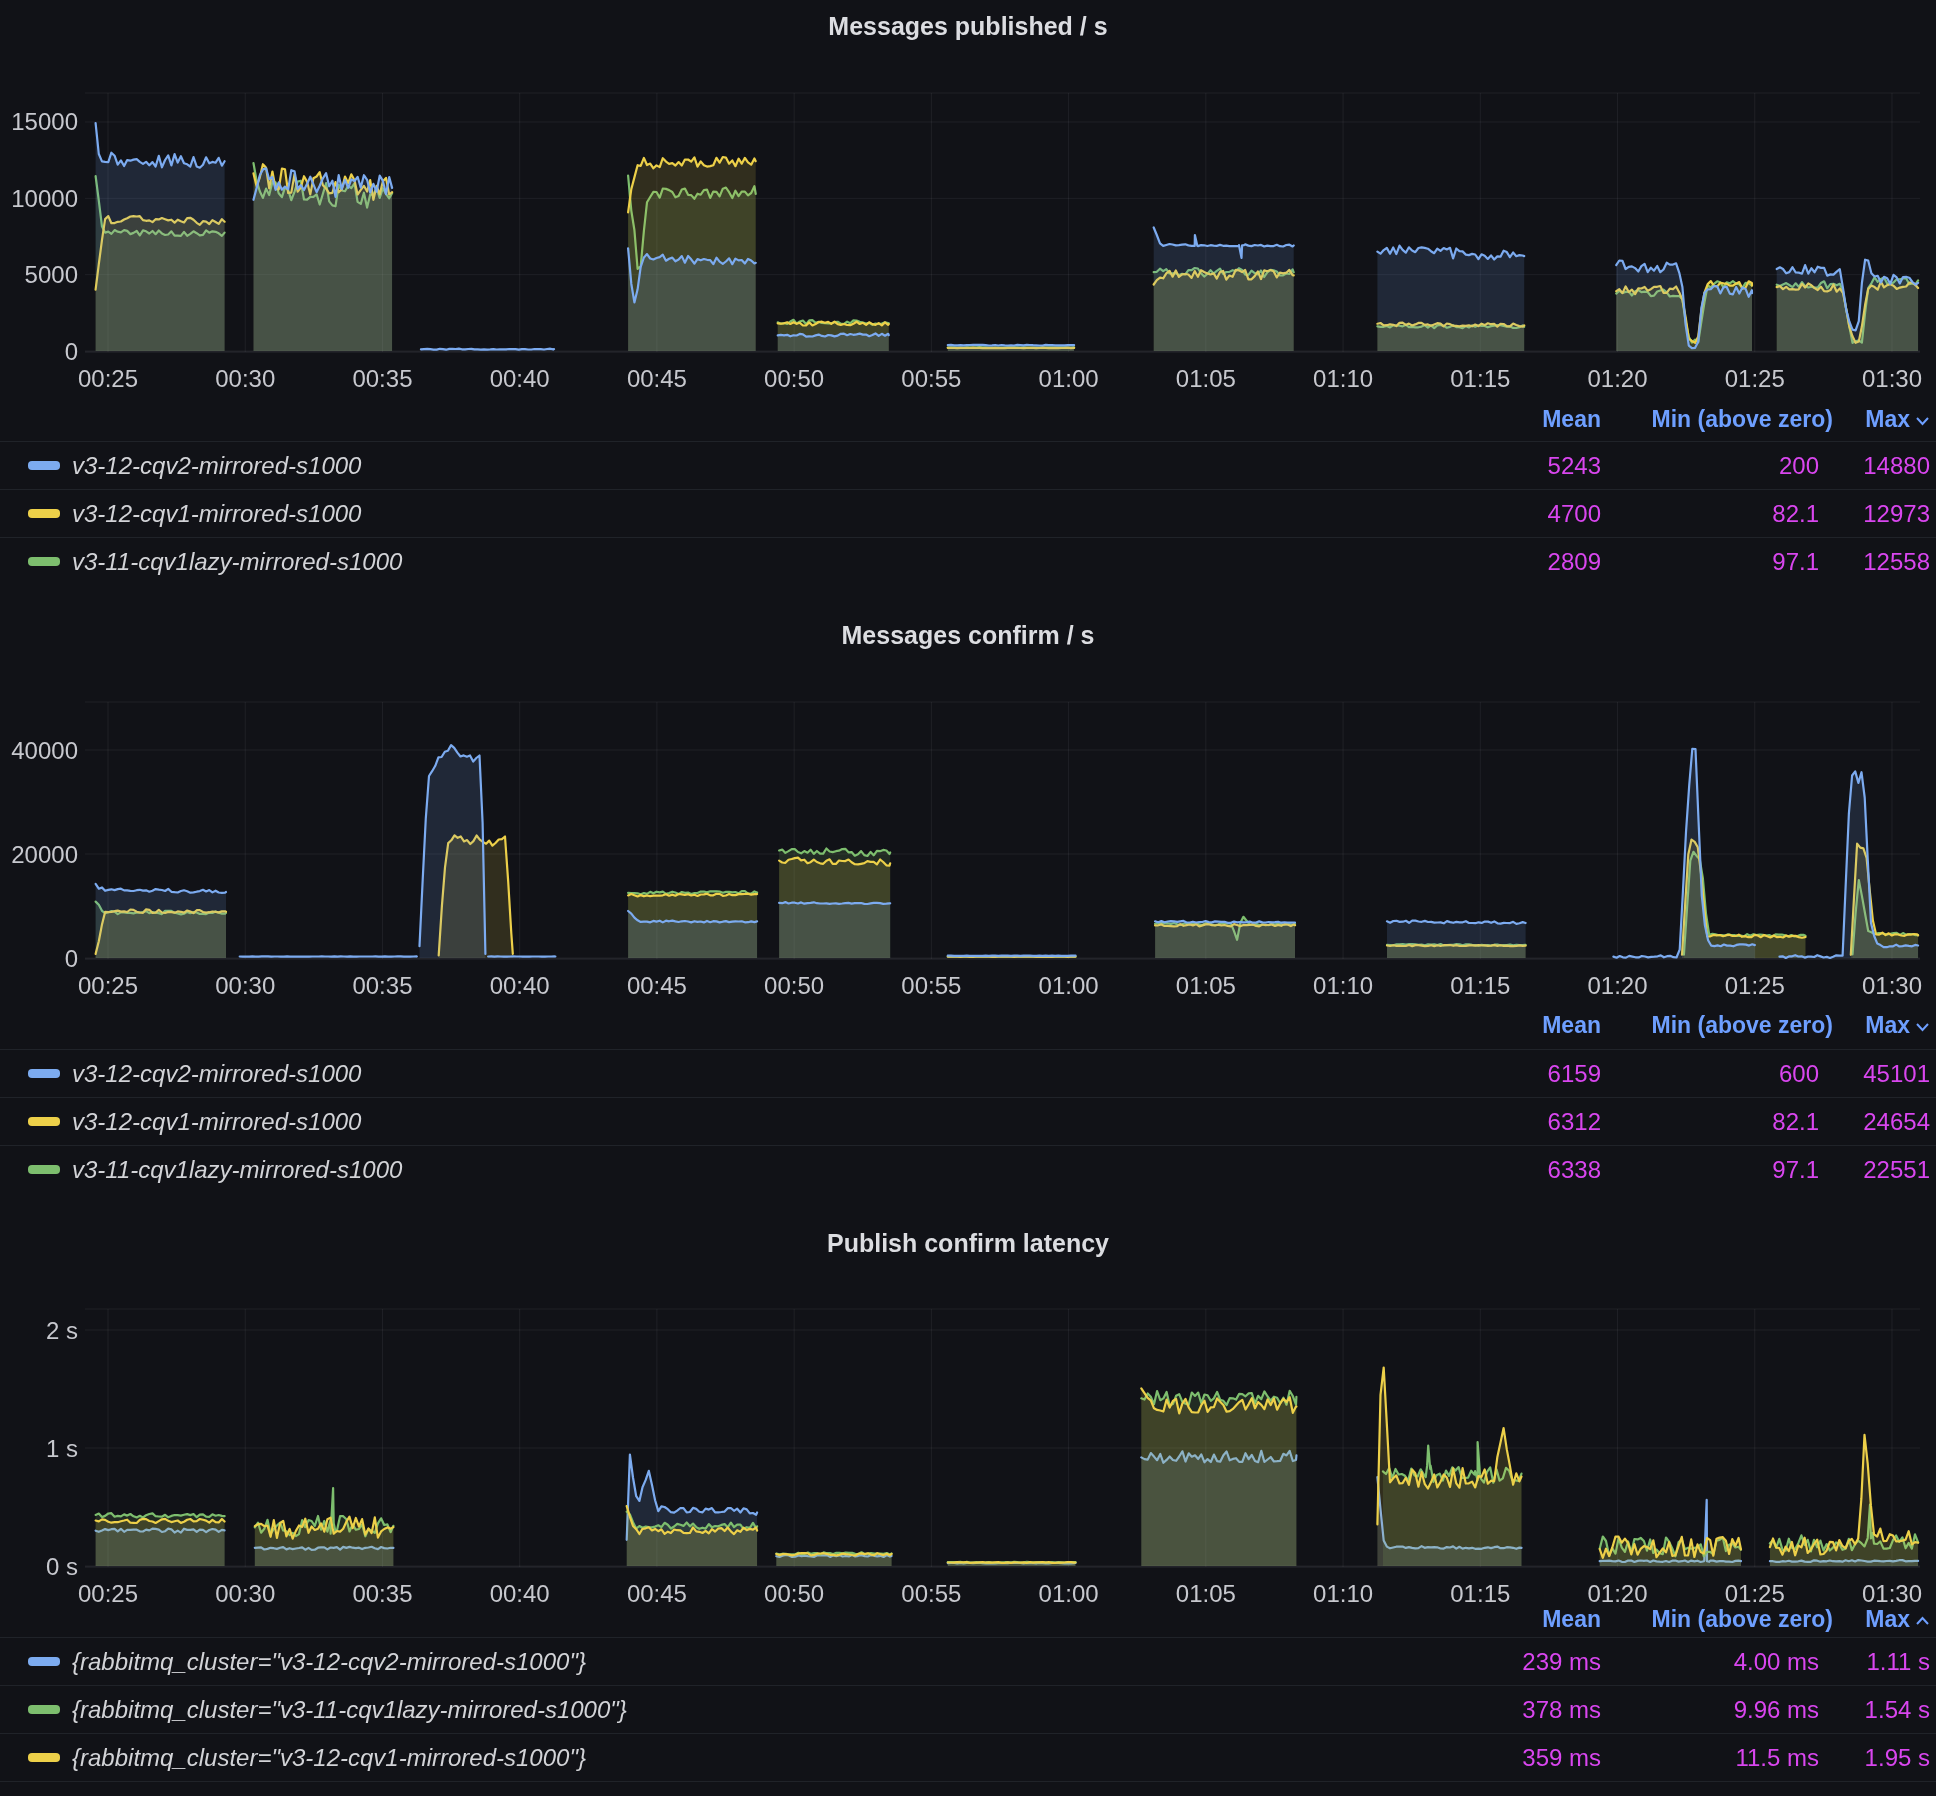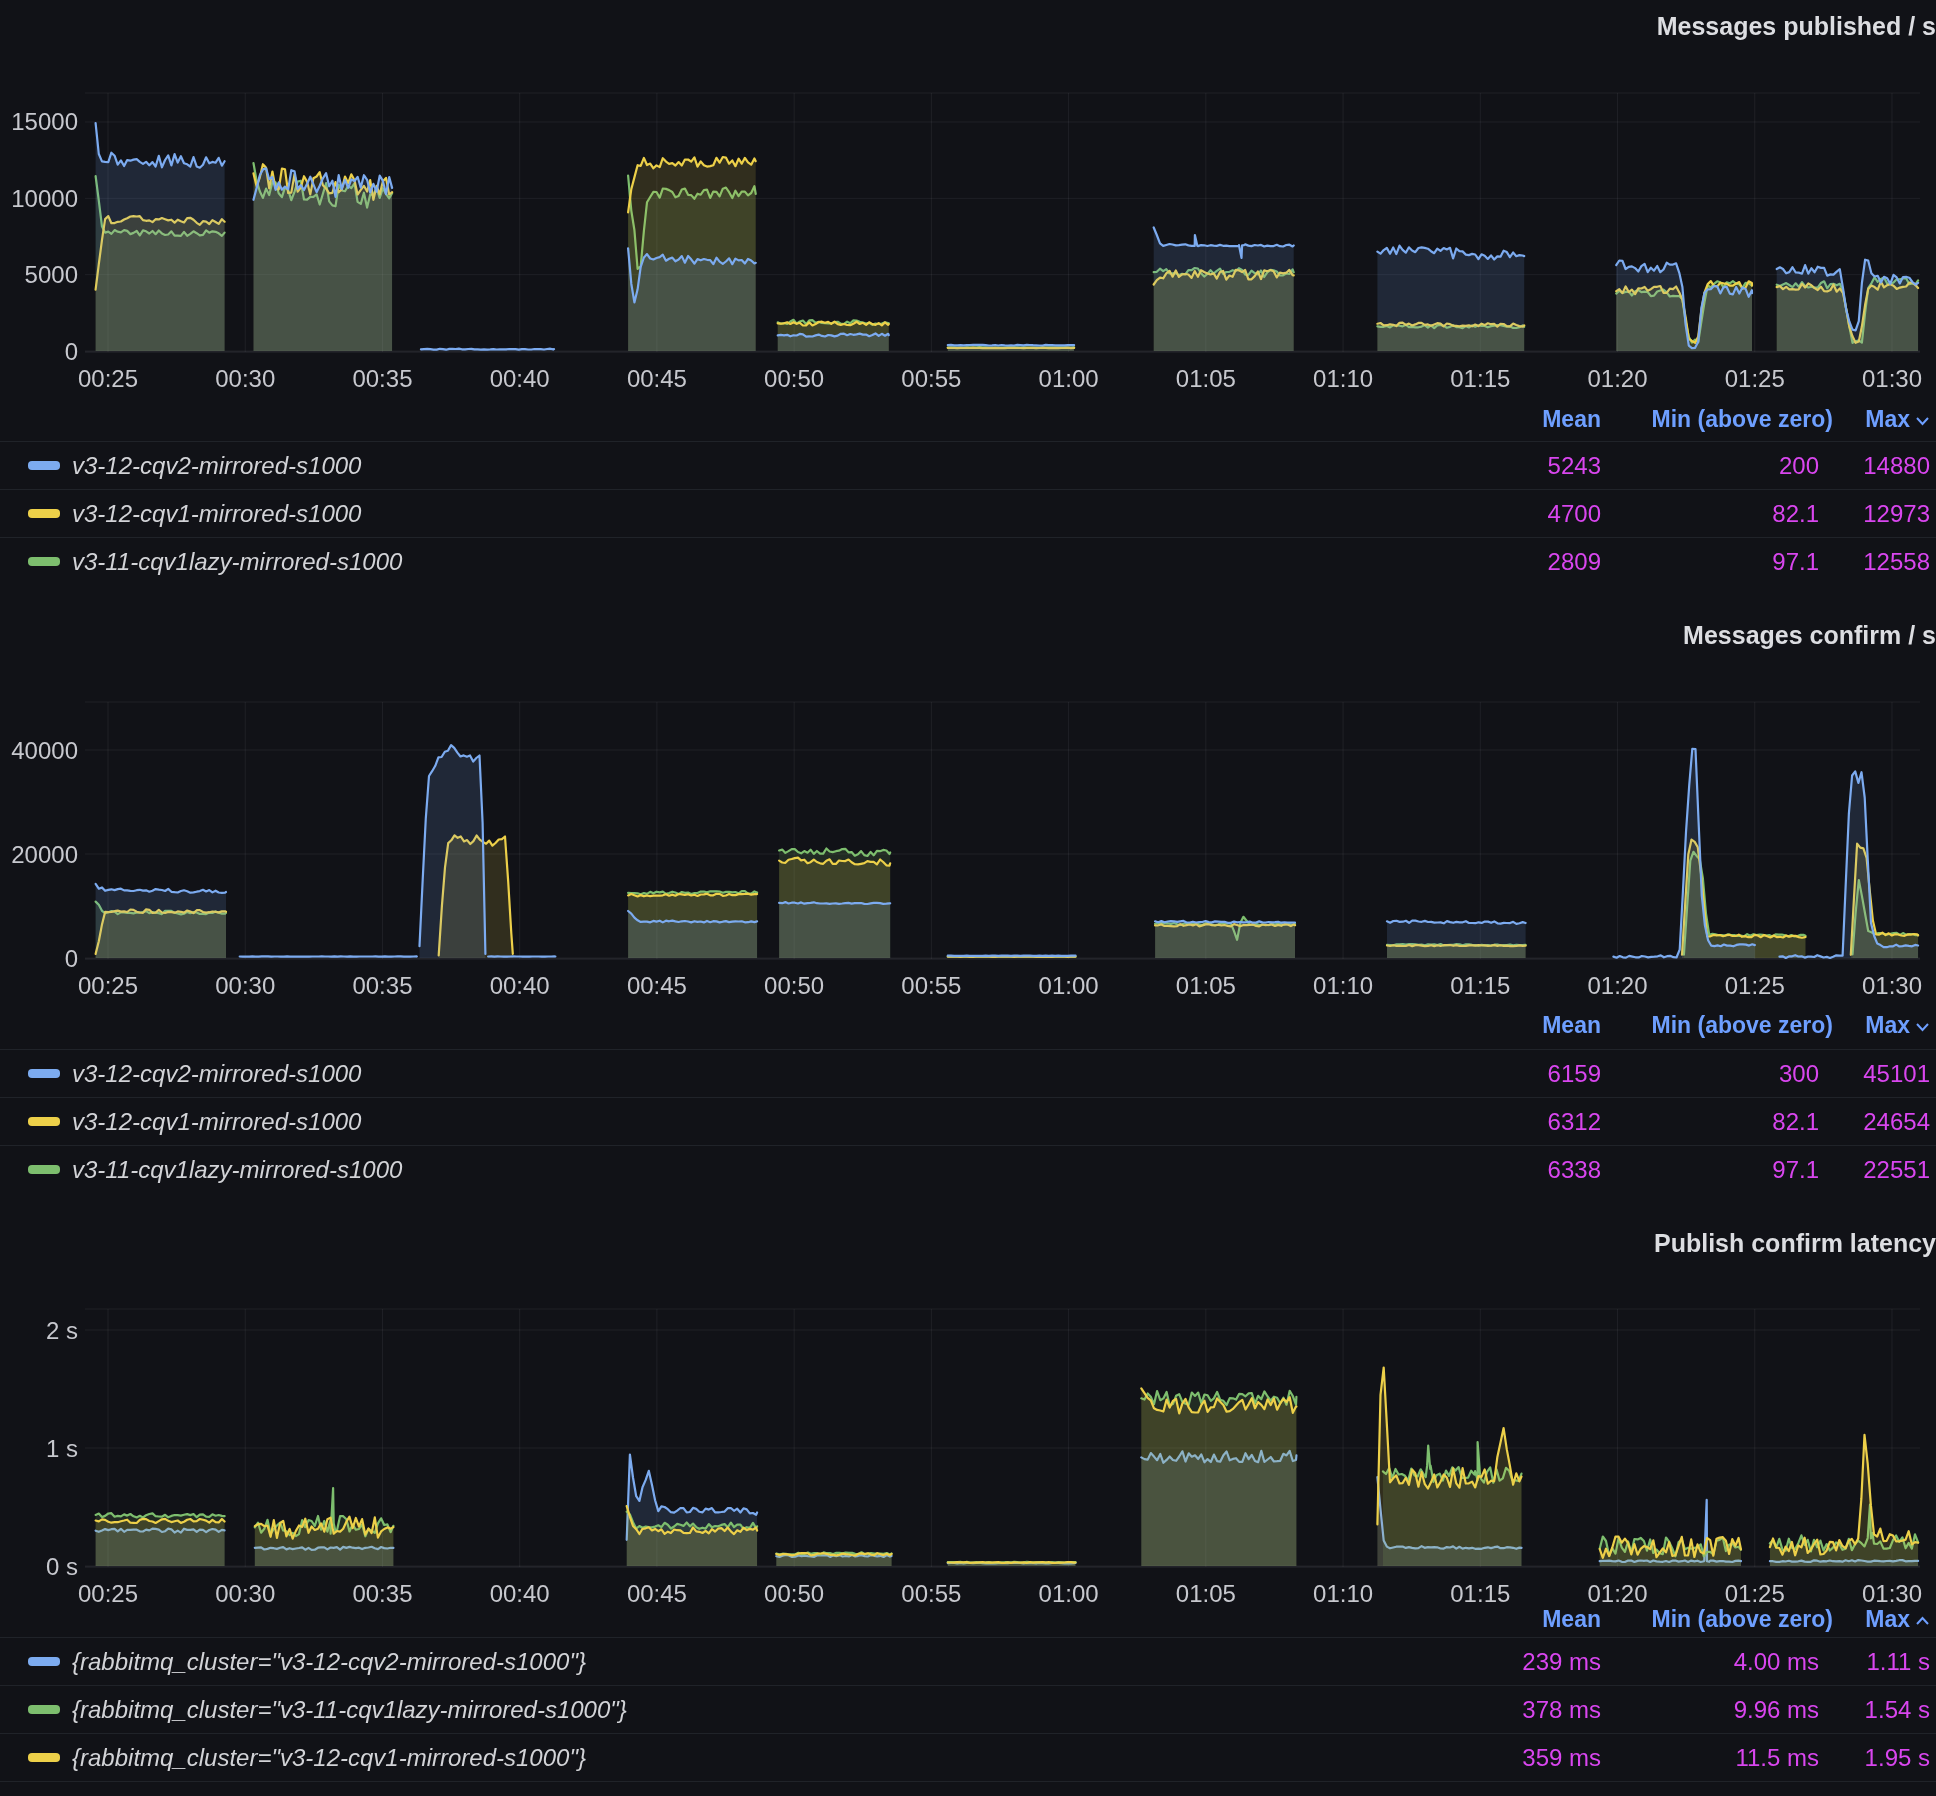--- a/index.html
+++ b/index.html
@@ -1,18 +1,18 @@
 <!DOCTYPE html>
 <html><head>
 <meta charset="utf-8">
 <style>
   html,body{margin:0;padding:0;background:#111217;}
   body{width:1936px;height:1796px;position:relative;overflow:hidden;
        font-family:"Liberation Sans",sans-serif;color:#c9cacd;}
-  .panel-title{position:absolute;left:0;width:1936px;text-align:right;
+  .panel-title{position:absolute;left:0;width:1936px;text-align:center;
        font-size:25px;font-weight:700;color:#dcdde1;line-height:36px;}
   #chart{position:absolute;left:0;top:0;}
   .lhead{position:absolute;left:0;width:1936px;height:32px;}
   .lhead .c{position:absolute;top:0;height:32px;line-height:32px;font-size:23px;
        font-weight:700;color:#6e9fff;white-space:nowrap;}
   .c-mean{right:335px;} .c-min{right:103px;} .c-max{right:6px;}
   .sort-ic{display:inline-block;vertical-align:middle;margin-left:5px;}
   .legend{position:absolute;left:0;width:1936px;}
   .legend.bb{border-bottom:1px solid #202329;}
   .lrow{position:relative;height:47px;border-top:1px solid #202329;}
@@ -357,21 +357,21 @@
   <span class="c c-min">Min (above zero)</span>
   <span class="c c-max"><span>Max</span><svg class="sort-ic" width="15" height="10" viewBox="0 0 15 10">
         <path d="M2 2 L7.5 8 L13 2" fill="none" stroke="#6e9fff" stroke-width="2"></path>
       </svg></span>
 </div>
 <div class="legend" style="top:1049px">
   <div class="lrow">
     <span class="swatch" style="background: rgb(124, 171, 240);"></span>
     <span class="lbl">v3-12-cqv2-mirrored-s1000</span>
     <span class="val v-mean">6159</span>
-    <span class="val v-min">300</span>
+    <span class="val v-min">600</span>
     <span class="val v-max">45101</span>
   </div>
   <div class="lrow">
     <span class="swatch" style="background: rgb(237, 208, 73);"></span>
     <span class="lbl">v3-12-cqv1-mirrored-s1000</span>
     <span class="val v-mean">6312</span>
     <span class="val v-min">82.1</span>
     <span class="val v-max">24654</span>
   </div>
   <div class="lrow">

